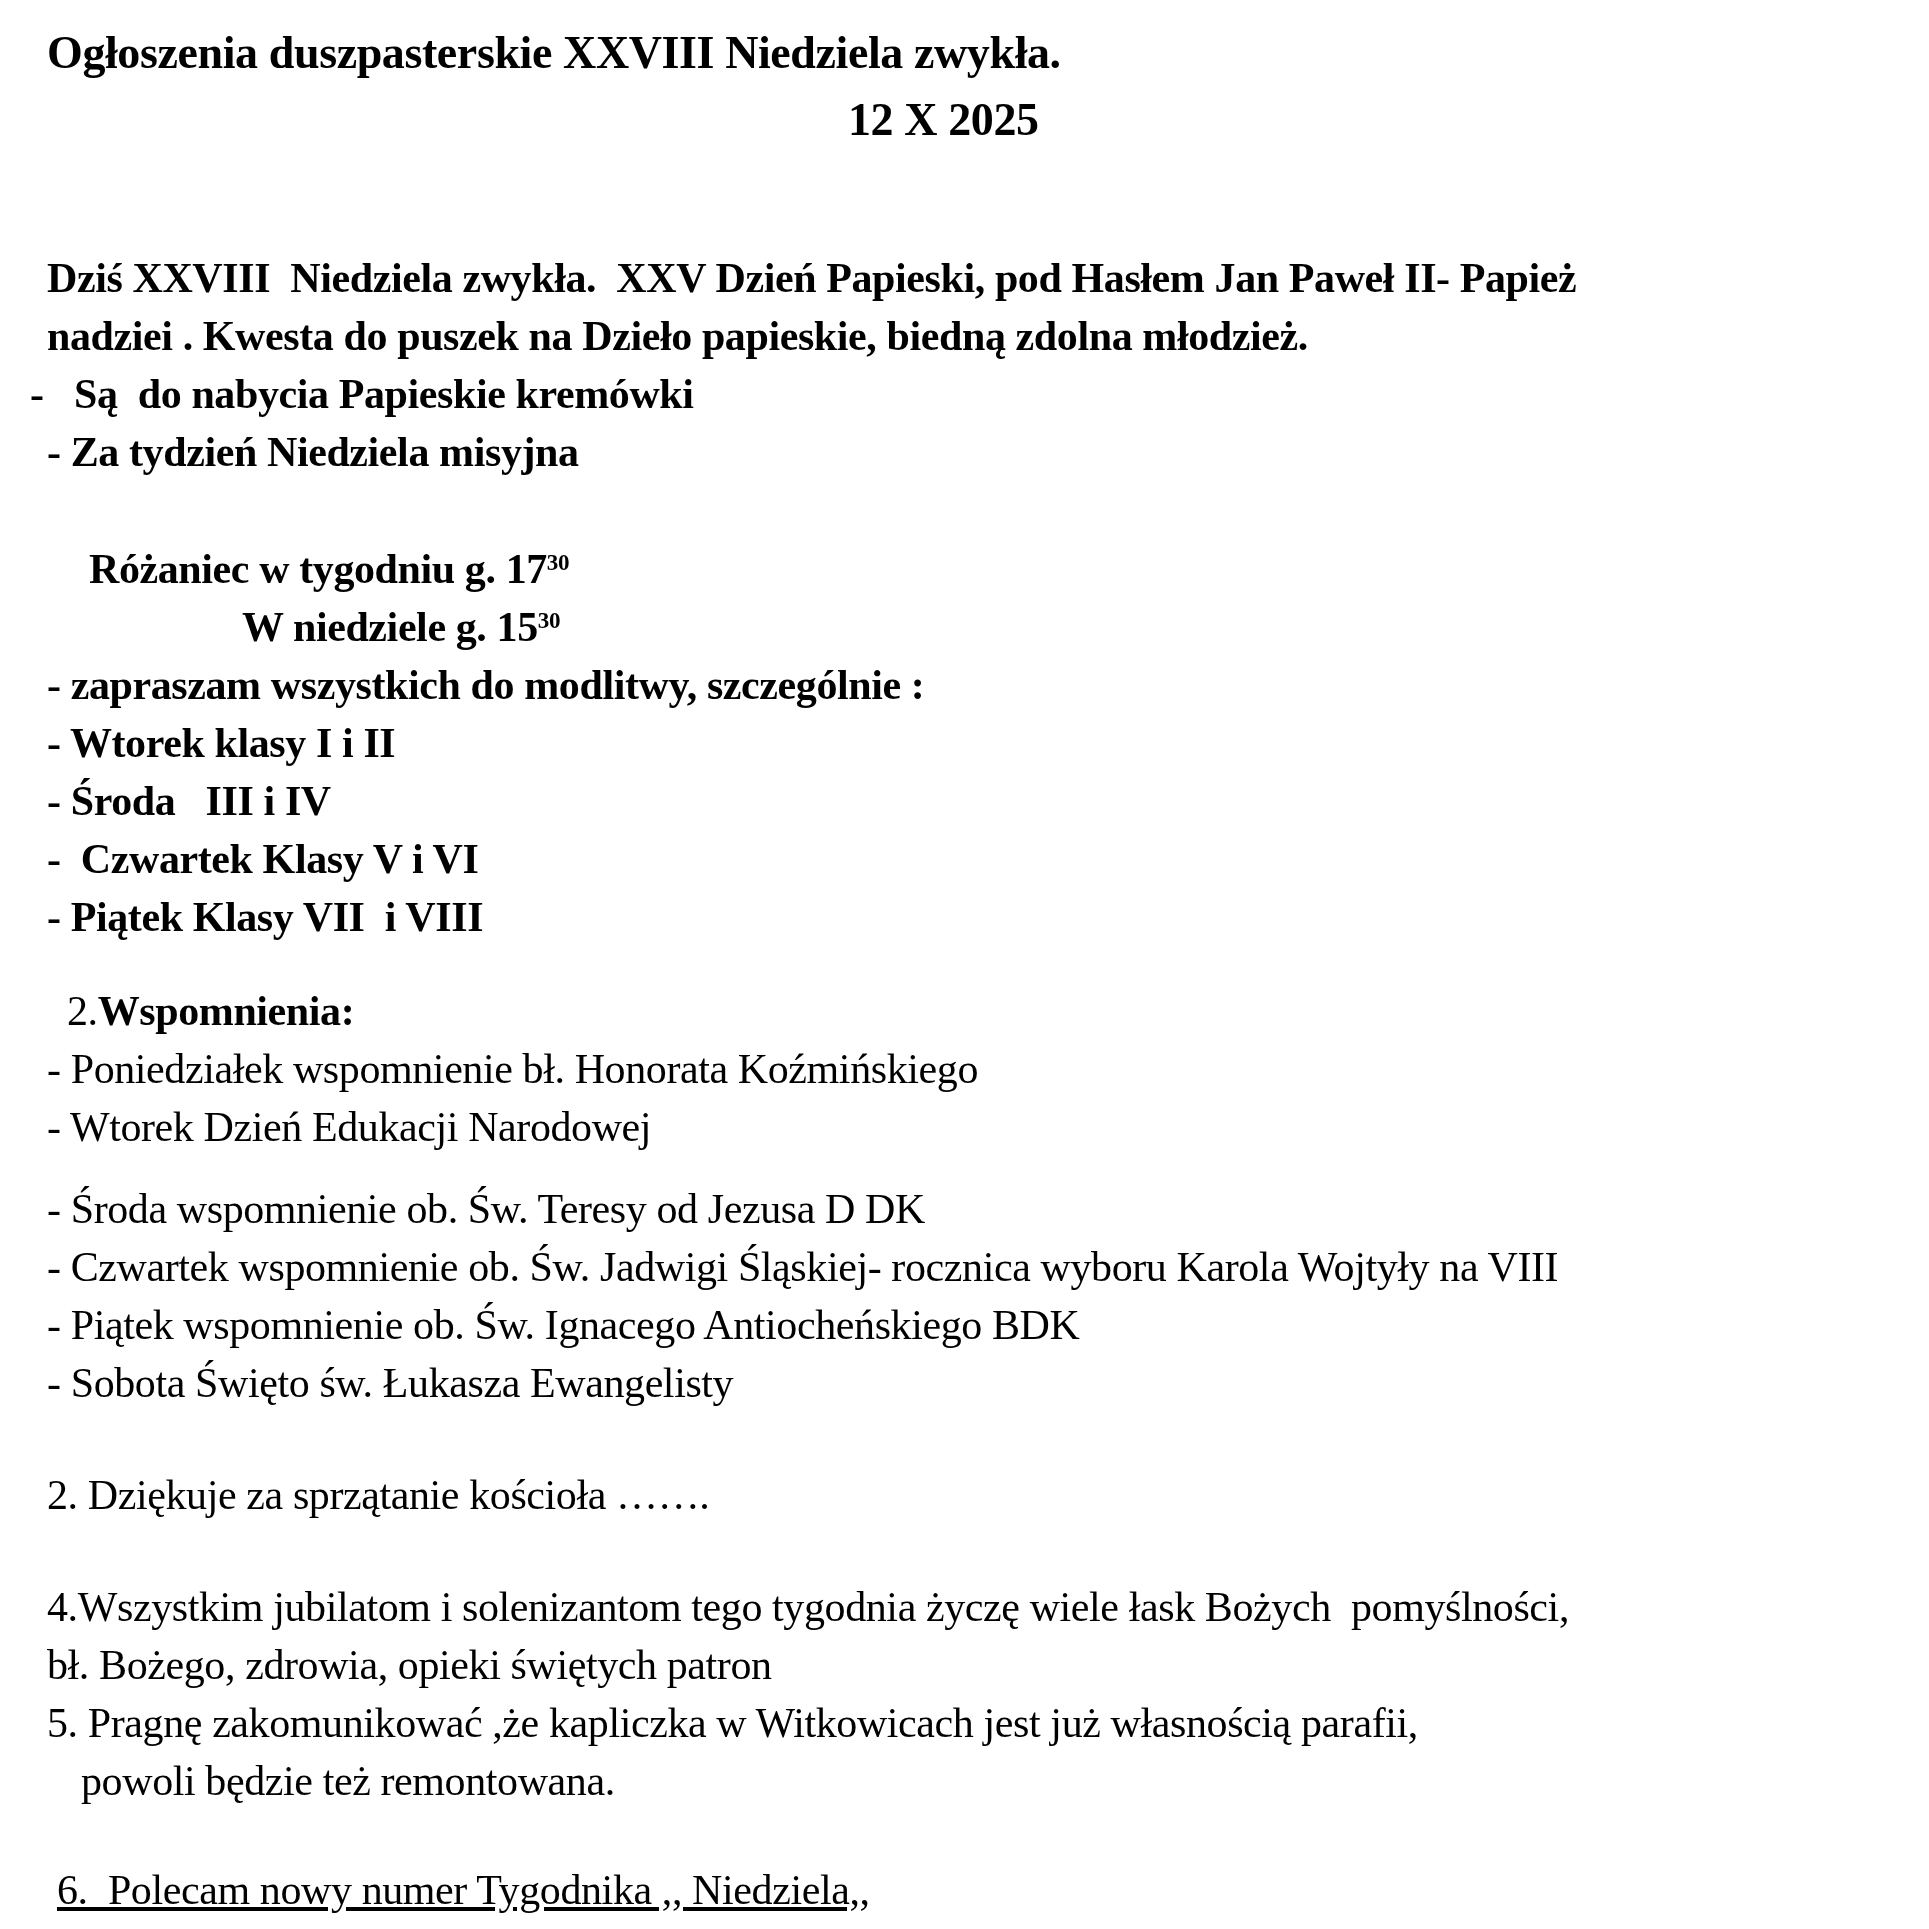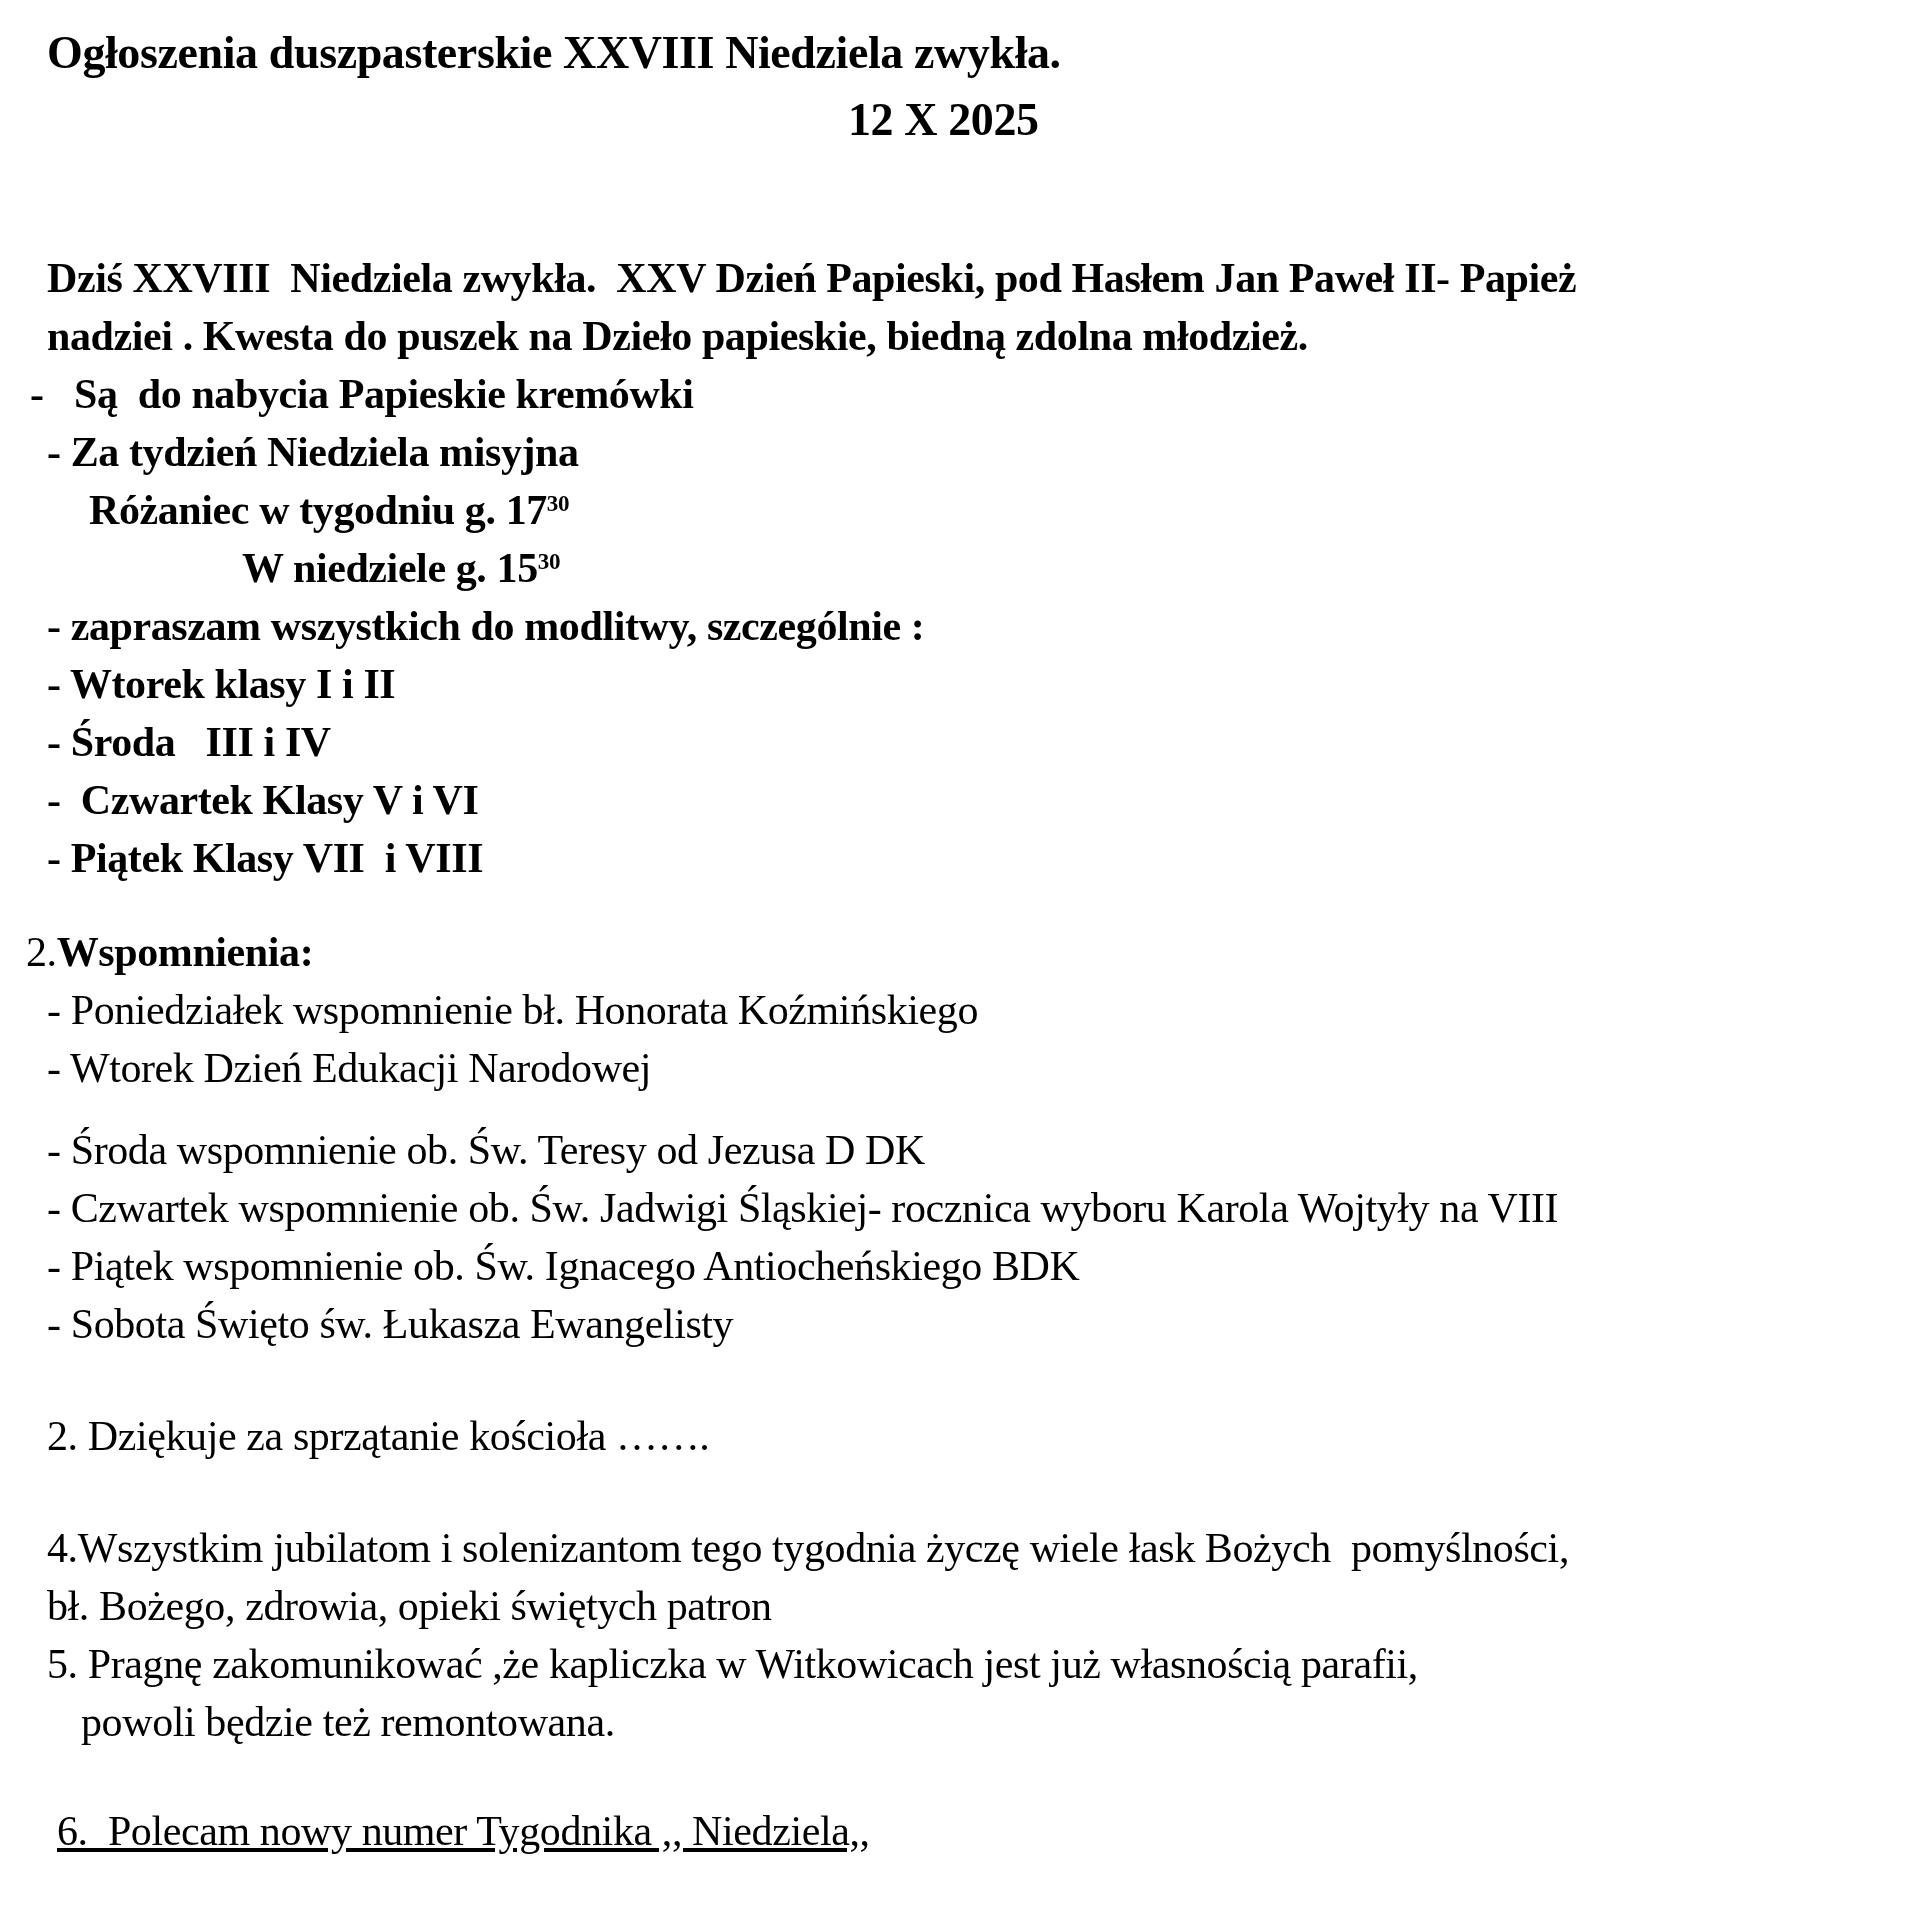--- a/index.html
+++ b/index.html
@@ -38,28 +38,28 @@
 <body>
 
 <div class="page">
   <div>
       <div class="line" style="margin-top: 24px; padding-left: 47px; font-size: 46px;"><span class="b">Ogłoszenia duszpasterskie XXVIII Niedziela zwykła.</span></div>
       <div class="line" style="margin-top: 8.5px; padding-left: 848px; font-size: 46px;"><span class="b">12 X 2025</span></div>
       <div class="line" style="margin-top: 100px; padding-left: 47px;"><span class="b">Dziś XXVIII  Niedziela zwykła.  XXV Dzień Papieski, pod Hasłem Jan Paweł II- Papież</span></div>
       <div class="line" style="padding-left: 47px;"><span class="b">nadziei . Kwesta do puszek na Dzieło papieskie, biedną zdolna młodzież.</span></div>
       <div class="line" style="padding-left: 20px;"><span class="b"> -   Są  do nabycia Papieskie kremówki</span></div>
       <div class="line" style="padding-left: 47px;"><span class="b">- Za tydzień Niedziela misyjna</span></div>
-      <div class="line" style="padding-left: 89px;"><span class="b">Różaniec w tygodniu g. 17</span><sup class="b">30</sup></div>
+      <div class="line" style="margin-top: 59px; padding-left: 89px;"><span class="b">Różaniec w tygodniu g. 17</span><sup class="b">30</sup></div>
       <div class="line" style="padding-left: 242px;"><span class="b">W niedziele g. 15</span><sup class="b">30</sup></div>
       <div class="line" style="padding-left: 47px;"><span class="b">- zapraszam wszystkich do modlitwy, szczególnie :</span></div>
       <div class="line" style="padding-left: 47px;"><span class="b">- Wtorek klasy I i II</span></div>
       <div class="line" style="padding-left: 47px;"><span class="b">- Środa   III i IV</span></div>
       <div class="line" style="padding-left: 47px;"><span class="b">-  Czwartek Klasy V i VI</span></div>
       <div class="line" style="padding-left: 47px;"><span class="b">- Piątek Klasy VII  i VIII</span></div>
-      <div class="line" style="margin-top: 36px; padding-left: 26px;"><span>2.</span><span class="b">Wspomnienia:</span></div>
+      <div class="line" style="margin-top: 36px; padding-left: 67px;"><span>2.</span><span class="b">Wspomnienia:</span></div>
       <div class="line" style="padding-left: 47px;"><span>- Poniedziałek wspomnienie bł. Honorata Koźmińskiego</span></div>
       <div class="line" style="padding-left: 47px;"><span>- Wtorek Dzień Edukacji Narodowej</span></div>
       <div class="line" style="padding-left: 47px; margin-top: 24px;"><span>- Środa wspomnienie ob. Św. Teresy od Jezusa D DK</span></div>
       <div class="line" style="padding-left: 47px;"><span>- Czwartek wspomnienie ob. Św. Jadwigi Śląskiej- rocznica wyboru Karola Wojtyły na VIII</span></div>
       <div class="line" style="padding-left: 47px;"><span>- Piątek wspomnienie ob. Św. Ignacego Antiocheńskiego BDK</span></div>
       <div class="line" style="padding-left: 47px;"><span>- Sobota Święto św. Łukasza Ewangelisty</span></div>
       <div class="line" style="margin-top: 54px; padding-left: 47px;"><span>2. Dziękuje za sprzątanie kościoła …….</span></div>
       <div class="line" style="margin-top: 54px; padding-left: 47px;"><span>4.Wszystkim jubilatom i solenizantom tego tygodnia życzę wiele łask Bożych  pomyślności,</span></div>
       <div class="line" style="padding-left: 47px;"><span>bł. Bożego, zdrowia, opieki świętych patron</span></div>
       <div class="line" style="padding-left: 47px;"><span>5. Pragnę zakomunikować ,że kapliczka w Witkowicach jest już własnością parafii,</span></div>

